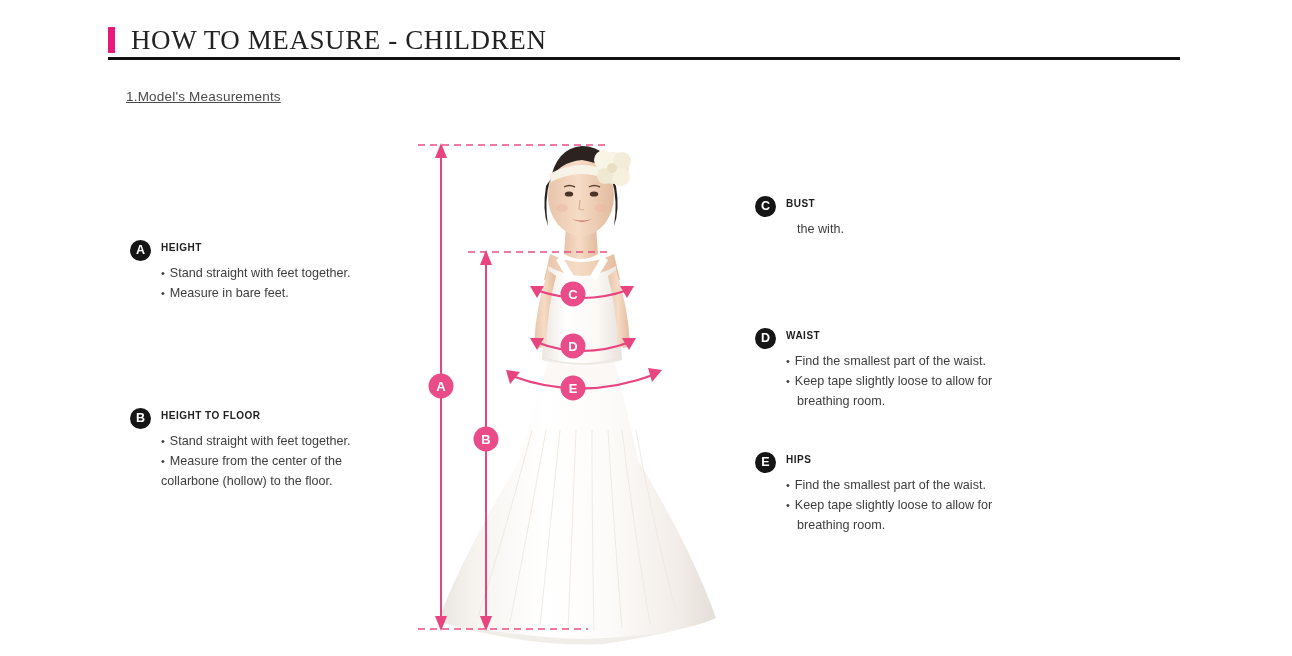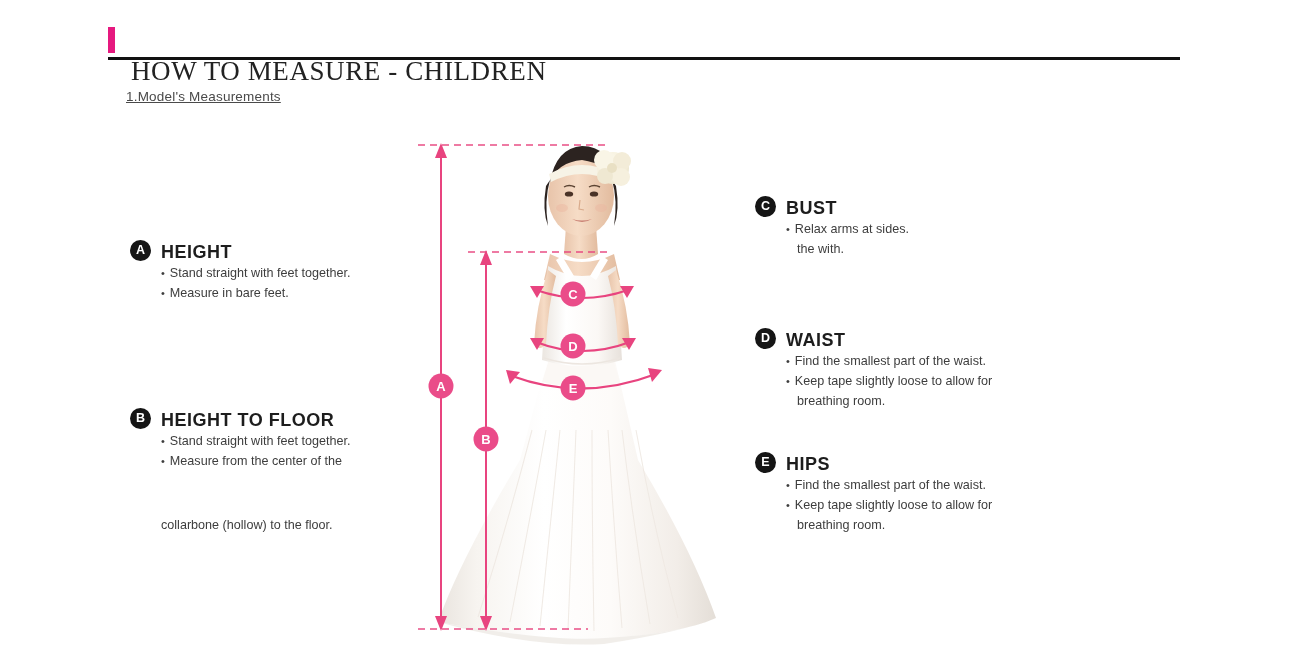--- a/index.html
+++ b/index.html
@@ -36,21 +36,20 @@
   #page-title {
     position: absolute;
     left: 23px;
     top: 0px;
     font-family: "Liberation Serif", "DejaVu Serif", serif;
     font-size: 27px;
     letter-spacing: 0.6px;
     color: #222222;
     white-space: nowrap;
     line-height: 36px;
-    margin-top: 31px;
   }
   #header-rule {
     position: absolute;
     left: 108px;
     top: 57px;
     width: 1072px;
     height: 3px;
     background: #111111;
   }
 
@@ -78,21 +77,21 @@
     color: #ffffff;
     font-size: 12.5px;
     font-weight: bold;
     line-height: 21px;
     text-align: center;
   }
   .info-head {
     position: absolute;
     left: 31px;
     top: 2px;
-    font-size: 18px;
+    font-size: 10px;
     font-weight: bold;
     letter-spacing: 0.5px;
     color: #1d1d1d;
     white-space: nowrap;
   }
   .info-lines {
     position: absolute;
     left: 31px;
     top: 23px;
     width: 270px;
@@ -103,21 +102,21 @@
     line-height: 20px;
     white-space: nowrap;
   }
   .info-line.bullet::before {
     content: "\2022";
     margin-right: 5px;
     font-size: 11px;
     color: #3d3d3d;
   }
   .info-line.cont { padding-left: 11px; }
-  .info-line.flush { padding-left: 0; margin-top: 44px; }
+  .info-line.flush { padding-left: 0; }
 
   #block-a { left: 130px; top: 240px; }
   #block-b { left: 130px; top: 408px; }
   #block-c { left: 755px; top: 196px; }
   #block-d { left: 755px; top: 328px; }
   #block-e { left: 755px; top: 452px; }
 
   
   #figure {
     position: absolute;
@@ -162,21 +161,20 @@
     <div class="info-line bullet">Stand straight with feet together.</div>
     <div class="info-line bullet">Measure from the center of the</div>
     <div class="info-line flush">collarbone (hollow) to the floor.</div>
   </div>
 </div>
 
 <div class="info-block" id="block-c">
   <div class="info-badge">C</div>
   <div class="info-head">BUST</div>
   <div class="info-lines">
-    <div class="info-line bullet">Relax arms at sides.</div>
     <div class="info-line cont">the with.</div>
   </div>
 </div>
 
 <div class="info-block" id="block-d">
   <div class="info-badge">D</div>
   <div class="info-head">WAIST</div>
   <div class="info-lines">
     <div class="info-line bullet">Find the smallest part of the waist.</div>
     <div class="info-line bullet">Keep tape slightly loose to allow for</div>

